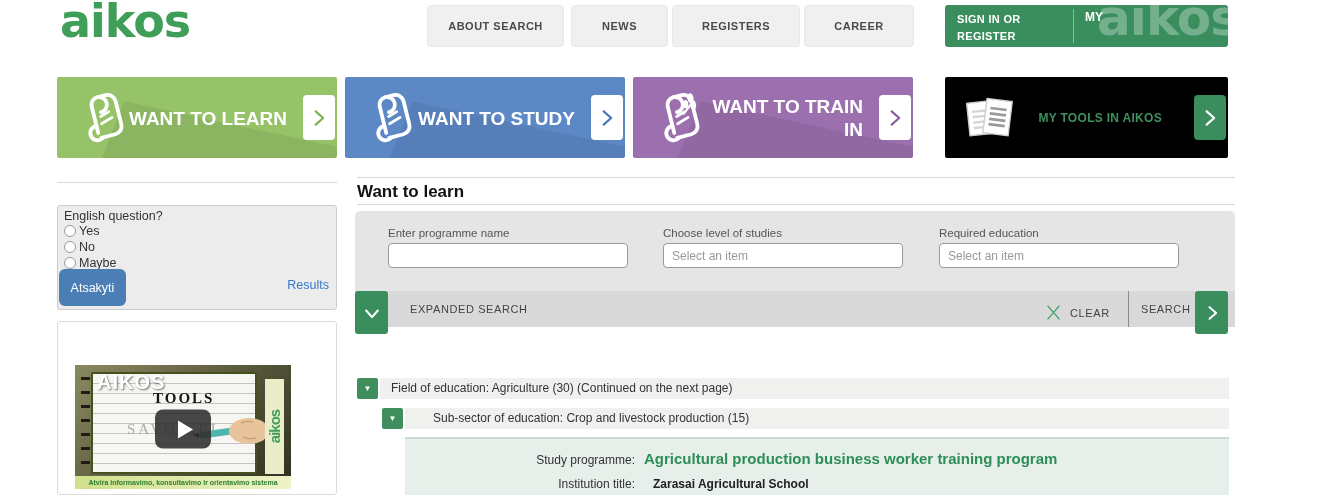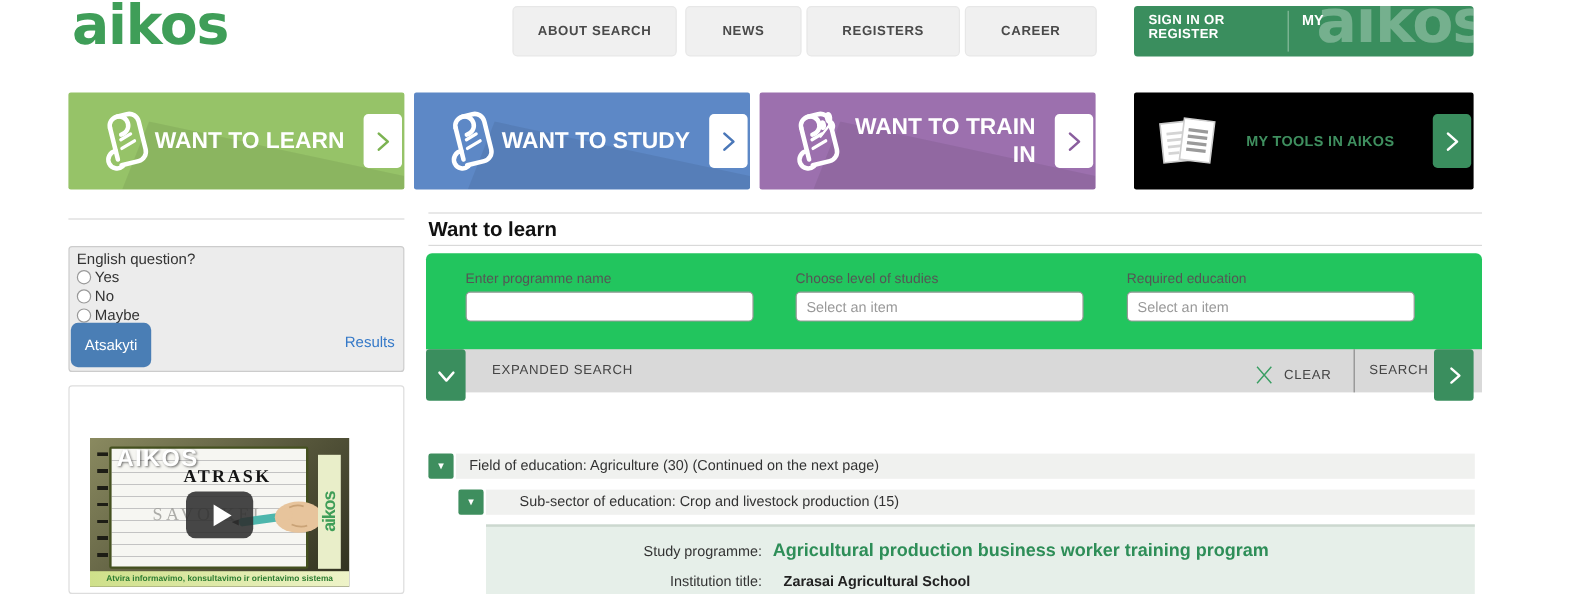--- a/index.html
+++ b/index.html
@@ -11,21 +11,21 @@
   
   .logo { left:60px; top:-6px; font-size:46px; font-weight:bold; color:#3f9e58;
           letter-spacing:-1px; font-family:"DejaVu Sans", sans-serif; }
   .navbtn { top:5px; height:42px; background:#f0f0f0; border:1px solid #e7e7e7;
             border-radius:4px; color:#4a4a4a; font-size:11px; font-weight:bold;
             letter-spacing:.5px; display:flex; align-items:center; justify-content:center;
             cursor:pointer; }
   .signin { left:945px; top:5px; width:283px; height:42px; background:#3a8e5e;
             border-radius:3px; overflow:hidden; color:#fff; }
   .signin-label { position:absolute; left:12px; top:6px; font-size:11px; font-weight:bold;
-                  line-height:12px; width:110px; letter-spacing:.3px; }
+                  line-height:17px; width:110px; letter-spacing:.3px; }
   .signin-divider { position:absolute; left:128px; top:4px; bottom:4px; width:1px;
                     background:rgba(255,255,255,.4); }
   .signin-my { position:absolute; left:140px; top:5px; font-size:12px; font-weight:bold; }
   .signin-watermark { position:absolute; left:152px; top:-16px; font-size:50px; font-weight:bold;
                       color:rgba(255,255,255,.30); letter-spacing:-1px;
                       font-family:"DejaVu Sans", sans-serif; }
 
   
   .banner { top:77px; height:81px; border-radius:2px; overflow:hidden; cursor:pointer; }
   .banner::after { content:""; position:absolute; left:0; top:0; right:0; bottom:0;
@@ -39,21 +39,21 @@
                      background:#fff; border-radius:4px; display:flex; align-items:center;
                      justify-content:center; z-index:3; }
   .banner.gray .btitle { color:#3f8f5f; font-size:12px; width:190px; right:66px; letter-spacing:.3px; }
   .banner.gray .chevbox { background:#3a8e5e; color:#fff; }
 
   
   .hr { height:1px; background:#d9d9d9; }
   .heading { left:357px; top:182px; font-size:17px; font-weight:bold; color:#111; }
 
   
-  .formpanel { left:355px; top:211px; width:880px; height:95px; background:#22c55e;
+  .formpanel { left:355px; top:211px; width:880px; height:95px; background:#e5e5e5;
                border-radius:5px; }
   .fgroup { position:absolute; top:16px; }
   .flabel { font-size:11.5px; color:#555; margin-bottom:4px; }
   .finput { width:240px; height:25px; border:1px solid #999; border-radius:4px;
             background:#fff; font-size:12px; padding:0 8px; color:#333;
             font-family:"Liberation Sans", sans-serif; }
   .finput::placeholder { color:#999; opacity:1; }
 
   .expbar { left:355px; top:291px; width:880px; height:36px; background:#d9d9d9; }
   .greenbtn { position:absolute; width:33px; height:43px; background:#3a8e5e;
@@ -246,21 +246,21 @@
     </div>
     <button class="pollbtn">Atsakyti</button>
     <a class="polllink">Results</a>
   </div>
 
   <div class="abs videocard">
     <div class="thumb">
       <div class="paper"></div>
       <div class="spiral"></div>
       <div class="vt-aikos">AIKOS</div>
-      <div class="vt-atrask">ATRASK</div>
+      <div class="vt-atrask">TOOLS</div>
       <div class="vt-savo">SAVO KEL</div>
       <svg class="handpen" viewBox="0 0 80 50">
         <rect x="6" y="22" width="44" height="7" rx="3" fill="#4db6ac" transform="rotate(-8 28 25)"></rect>
         <path d="M6 26 l-6 2 6 3 z" fill="#222"></path>
         <ellipse cx="56" cy="24" rx="20" ry="13" fill="#e7c49c"></ellipse>
         <ellipse cx="44" cy="22" rx="7" ry="5" fill="#e7c49c"></ellipse>
         <path d="M48 16 q6 -3 12 -1 M50 30 q7 3 13 1" stroke="#caa377" stroke-width="1.4" fill="none"></path>
       </svg>
       <div class="playbtn">
         <div class="playtri"></div>

